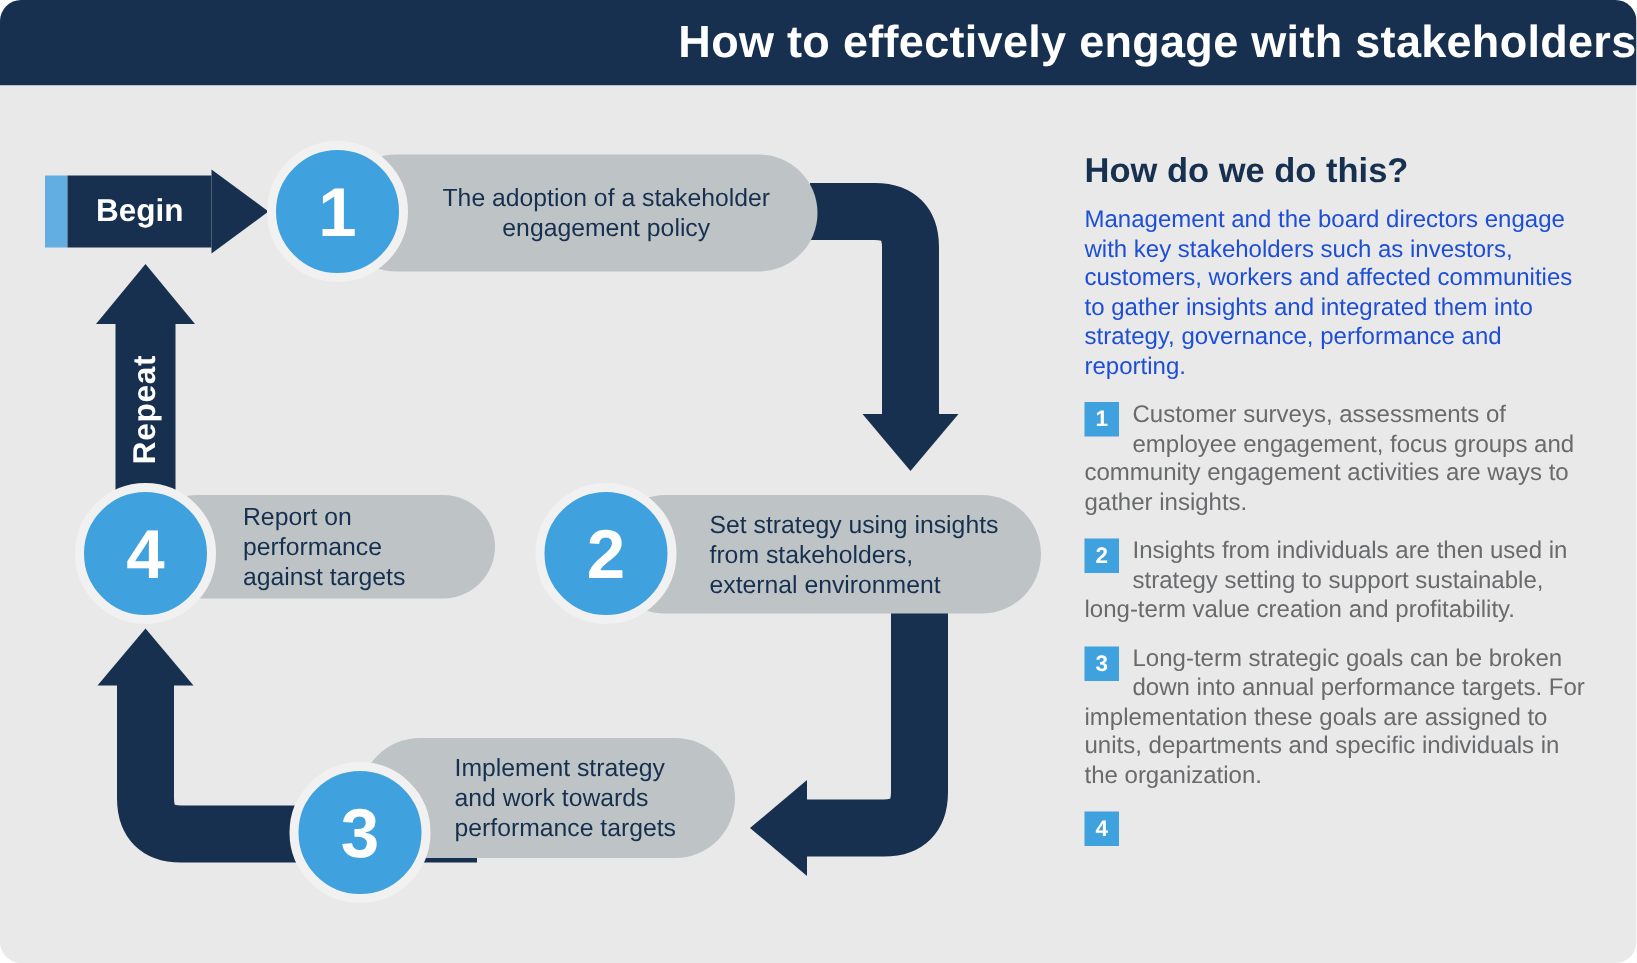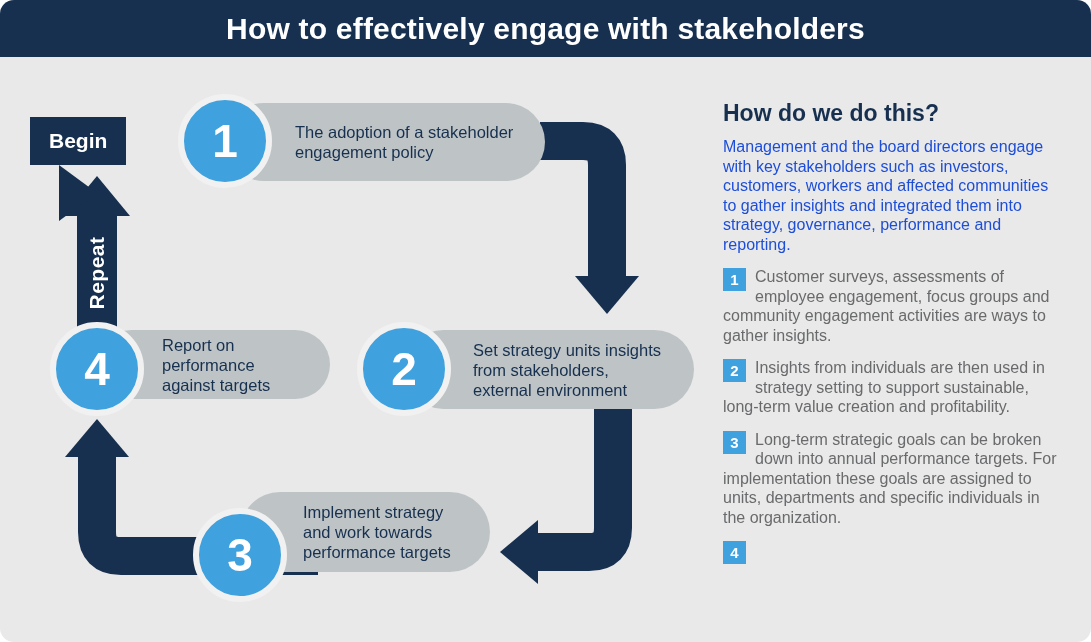--- a/index.html
+++ b/index.html
@@ -1,36 +1,36 @@
 <!DOCTYPE html>
 <html><head>
 <meta charset="utf-8">
 <style>
   html,body{margin:0;padding:0;background:#ffffff;}
   body{width:1091px;height:642px;font-family:"Liberation Sans",sans-serif;-webkit-font-smoothing:antialiased;}
   .card{position:relative;width:1091px;height:642px;overflow:hidden;}
   .card-body{position:absolute;left:0;top:57px;width:1091px;height:585px;background:#e9e9e9;border-radius:0 0 14px 14px;}
-  .header{position:absolute;left:0;top:0;width:1091px;height:57px;background:#17304f;border-radius:14px 14px 0 0;display:flex;align-items:center;justify-content:center;}
+  .header{position:absolute;left:0;top:0;width:1091px;height:57px;background:#17304f;border-radius:14px 14px 0 0;display:flex;align-items:center;justify-content:flex-end;}
   .header h1{margin:0;color:#ffffff;font-size:30px;font-weight:700;letter-spacing:.2px;}
 
   
   .arrows{position:absolute;left:0;top:0;width:1091px;height:642px;pointer-events:none;}
 
   
-  .begin-flag{position:absolute;left:30px;top:117px;height:48px;display:flex;align-items:center;flex-direction:column;}
+  .begin-flag{position:absolute;left:30px;top:117px;height:48px;display:flex;align-items:center;}
   .begin-accent{width:15px;height:48px;background:#62aee2;}
   .begin-box{height:48px;background:#17304f;color:#fff;font-size:21px;font-weight:700;line-height:48px;padding:0 19px;}
   .begin-head{width:0;height:0;border-top:28px solid transparent;border-bottom:28px solid transparent;border-left:38px solid #17304f;}
 
   
   .repeat-label{position:absolute;left:97px;top:273px;transform:translate(-50%,-50%) rotate(-90deg);color:#fff;font-size:21px;font-weight:700;letter-spacing:.5px;white-space:nowrap;}
 
   
   .pill{position:absolute;background:#bec4c6;border-radius:40px;display:flex;align-items:center;color:#17304f;font-size:16.5px;line-height:20px;white-space:pre-line;}
-  .pill-1{left:225px;top:103px;width:320px;height:78px;padding-left:70px;}
+  .pill-1{left:225px;top:103px;width:320px;height:78px;padding-left:70px;text-align:center;}
   .pill-2{left:404px;top:330px;width:290px;height:79px;padding-left:69px;}
   .pill-3{left:240px;top:492px;width:250px;height:80px;padding-left:63px;}
   .pill-4{left:97px;top:330px;width:233px;height:69px;padding-left:65px;}
   .pill{box-sizing:border-box;}
   .num-circle{position:absolute;width:82px;height:82px;border-radius:50%;background:#3fa1dd;border:6px solid #f1f1f1;display:flex;align-items:center;justify-content:center;color:#fff;font-size:46px;font-weight:700;}
   .circle-1{left:178px;top:94px;}
   .circle-2{left:357px;top:322px;}
   .circle-3{left:193px;top:508px;}
   .circle-4{left:50px;top:322px;}
 
@@ -82,21 +82,21 @@
     <div class="begin-head"></div>
   </div>
 
   <div class="repeat-label">Repeat</div>
 
   <div class="pill pill-1">
     <span class="pill-text">The adoption of a stakeholder
 engagement policy</span>
   </div>
   <div class="pill pill-2">
-    <span class="pill-text">Set strategy units insights
+    <span class="pill-text">Set strategy using insights
 from stakeholders,
 external environment</span>
   </div>
   <div class="pill pill-3">
     <span class="pill-text">Implement strategy
 and work towards
 performance targets</span>
   </div>
   <div class="pill pill-4">
     <span class="pill-text">Report on

